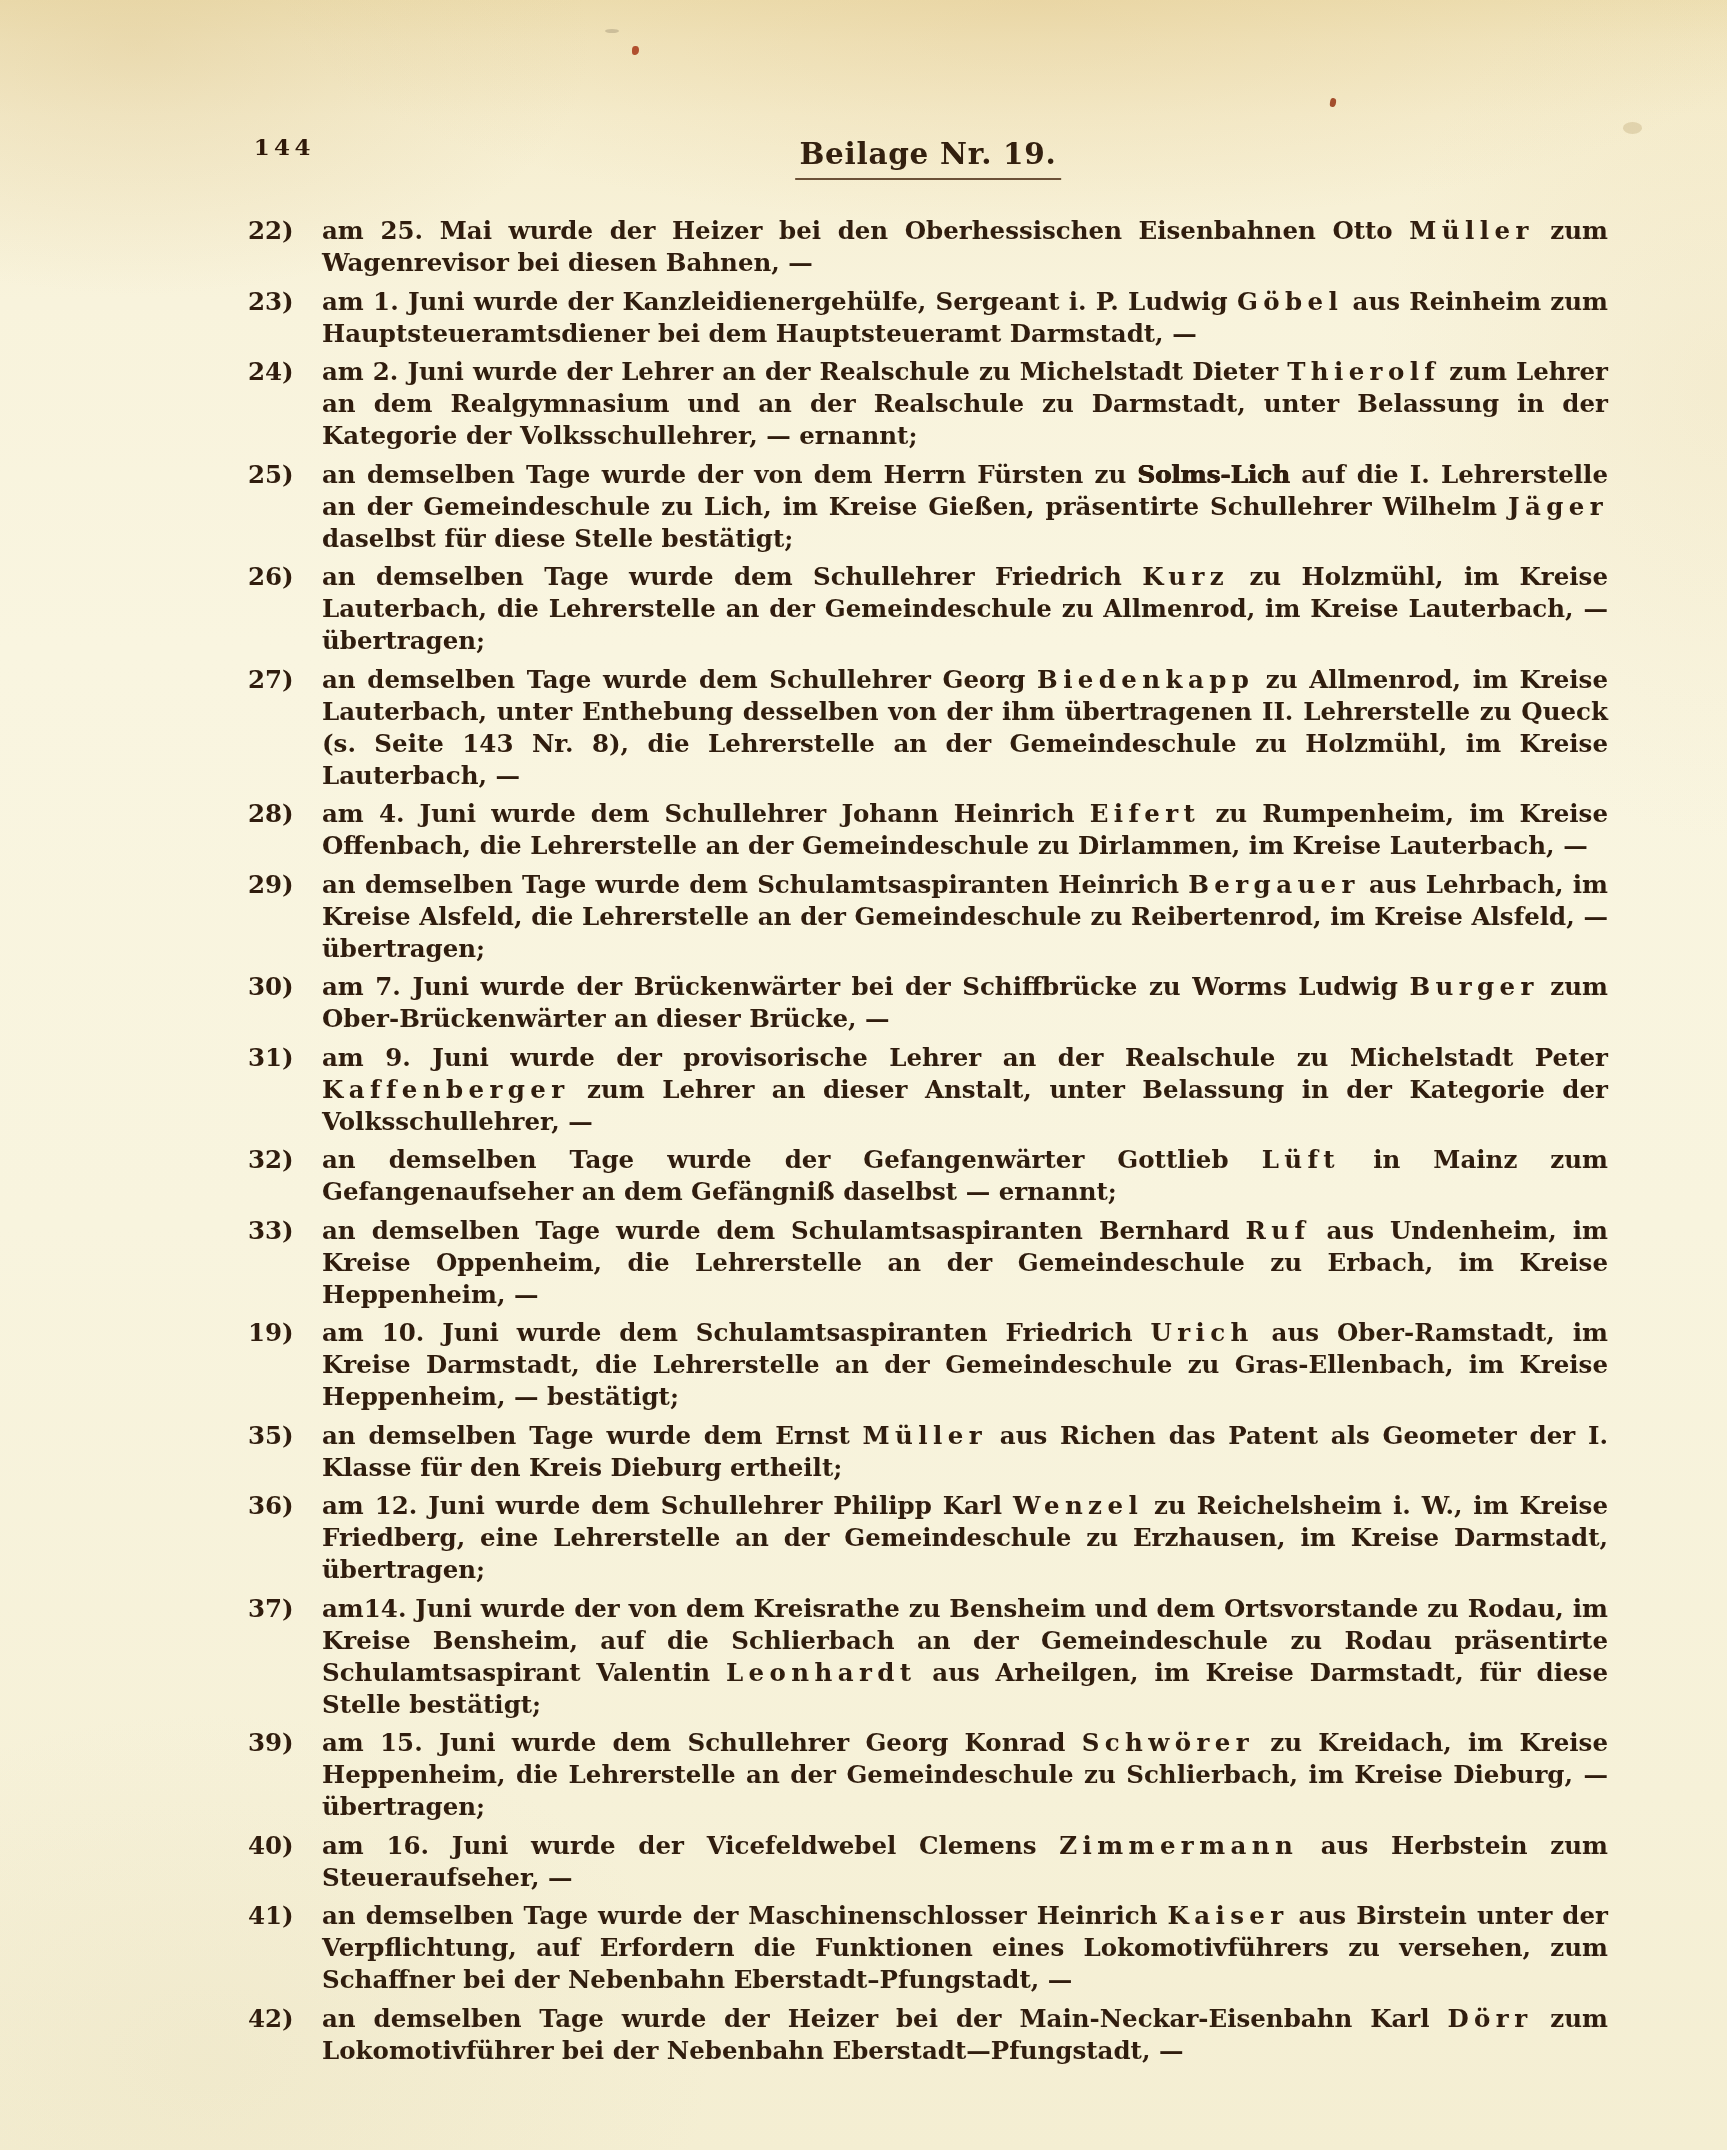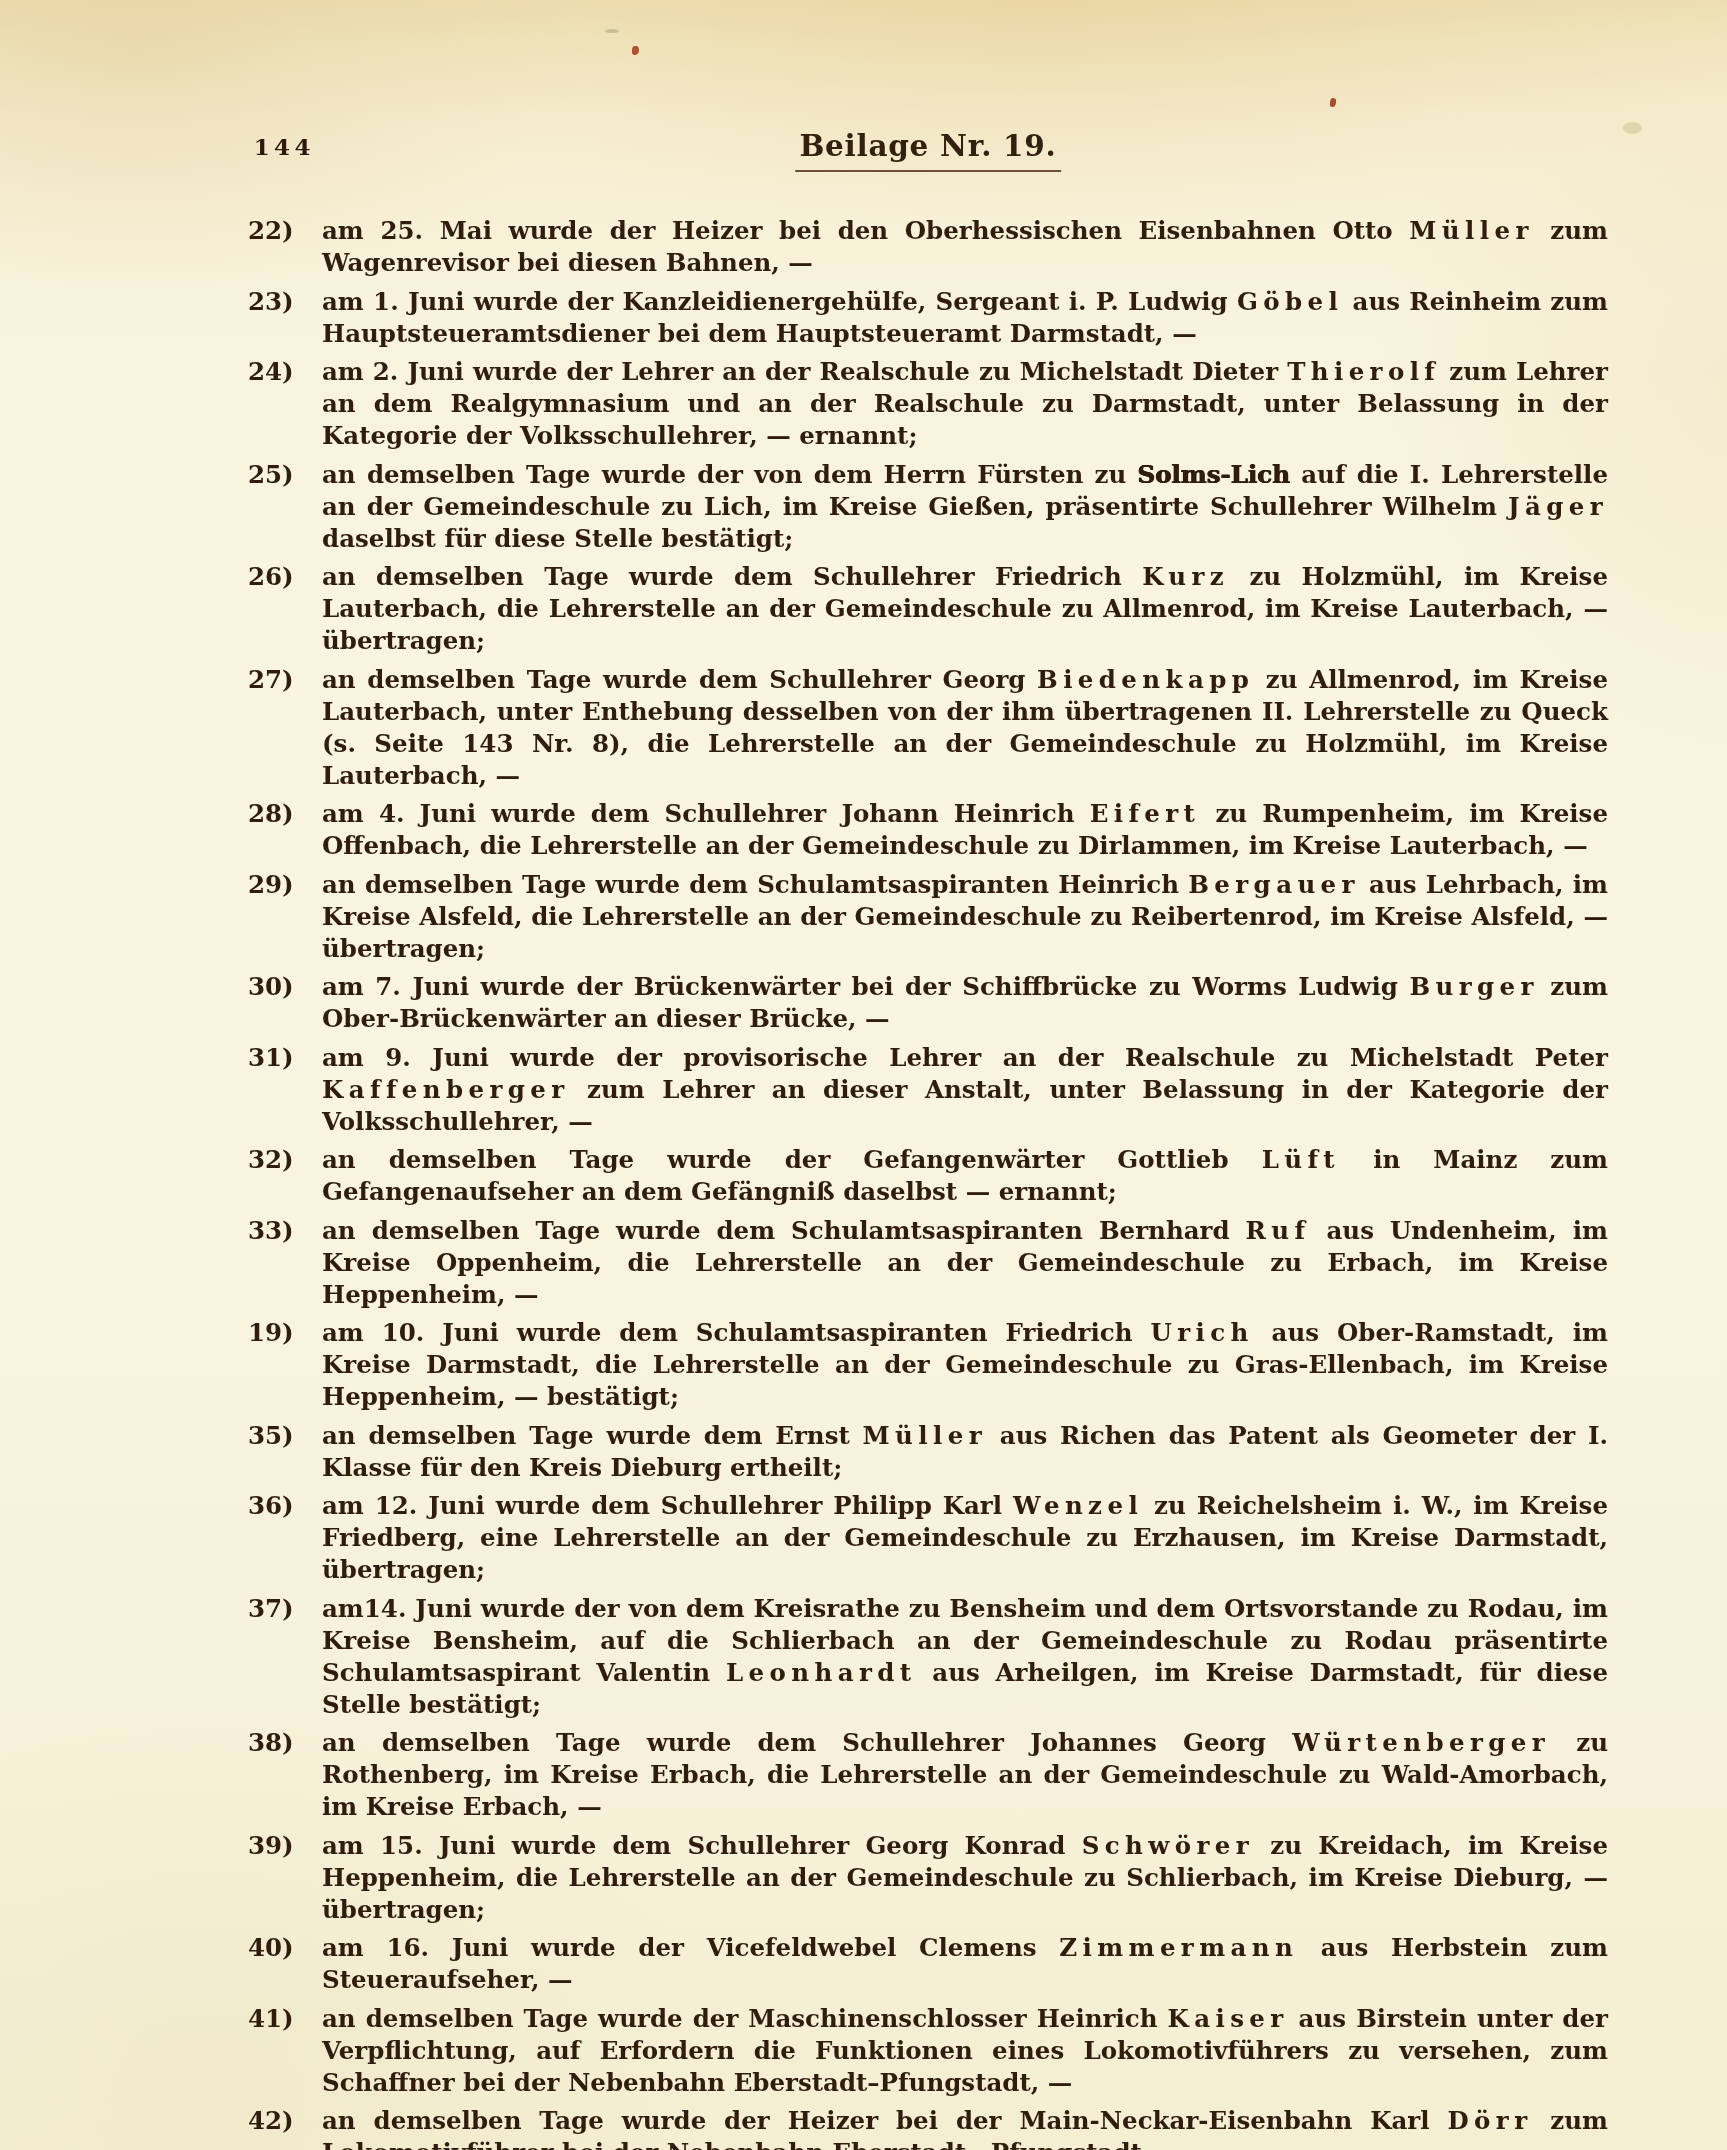--- a/index.html
+++ b/index.html
@@ -35,21 +35,21 @@
   .page-header{
     position:relative;
     height:63px;
   }
   .page-number{
     position:absolute;left:5.8px;top:11px;
     font-size:23px;font-weight:bold;letter-spacing:4.3px;
     color:#30190a;
   }
   .page-title{
-    position:absolute;left:50%;top:6px;transform:translateX(-50%);
+    position:absolute;left:50%;top:14px;transform:translateX(-50%);
     font-size:29.5px;font-weight:bold;letter-spacing:0.7px;
     color:#33200f;
     padding:0 4.3px 7.2px 4.3px;
     border-bottom:2.9px solid #6b5138;
     white-space:nowrap;
   }
   .appointments{
     margin-top:30px;
     font-size:24.5px;font-weight:bold;
     line-height:32px;
@@ -99,21 +99,20 @@
         <div class="item"><span class="num">28)</span><span><span>am 4. Juni wurde dem Schullehrer Johann Heinrich </span><span class="spaced">Eifert</span><span> zu Rumpenheim, im Kreise Offenbach, die Lehrerstelle an der Gemeindeschule zu Dirlammen, im Kreise Lauterbach, —</span></span></div>
         <div class="item"><span class="num">29)</span><span><span>an demselben Tage wurde dem Schulamtsaspiranten Heinrich </span><span class="spaced">Bergauer</span><span> aus Lehrbach, im Kreise Alsfeld, die Lehrerstelle an der Gemeindeschule zu Reibertenrod, im Kreise Alsfeld, — übertragen;</span></span></div>
         <div class="item"><span class="num">30)</span><span><span>am 7. Juni wurde der Brückenwärter bei der Schiffbrücke zu Worms Ludwig </span><span class="spaced">Burger</span><span> zum Ober-Brückenwärter an dieser Brücke, —</span></span></div>
         <div class="item"><span class="num">31)</span><span><span>am 9. Juni wurde der provisorische Lehrer an der Realschule zu Michelstadt Peter </span><span class="spaced">Kaffenberger</span><span> zum Lehrer an dieser Anstalt, unter Belassung in der Kategorie der Volksschullehrer, —</span></span></div>
         <div class="item"><span class="num">32)</span><span><span>an demselben Tage wurde der Gefangenwärter Gottlieb </span><span class="spaced">Lüft</span><span> in Mainz zum Gefangenaufseher an dem Gefängniß daselbst — ernannt;</span></span></div>
         <div class="item"><span class="num">33)</span><span><span>an demselben Tage wurde dem Schulamtsaspiranten Bernhard </span><span class="spaced">Ruf</span><span> aus Undenheim, im Kreise Oppenheim, die Lehrerstelle an der Gemeindeschule zu Erbach, im Kreise Heppenheim, —</span></span></div>
         <div class="item"><span class="num">19)</span><span><span>am 10. Juni wurde dem Schulamtsaspiranten Friedrich </span><span class="spaced">Urich</span><span> aus Ober-Ramstadt, im Kreise Darmstadt, die Lehrerstelle an der Gemeindeschule zu Gras-Ellenbach, im Kreise Heppenheim, — bestätigt;</span></span></div>
         <div class="item"><span class="num">35)</span><span><span>an demselben Tage wurde dem Ernst </span><span class="spaced">Müller</span><span> aus Richen das Patent als Geometer der I. Klasse für den Kreis Dieburg ertheilt;</span></span></div>
         <div class="item"><span class="num">36)</span><span><span>am 12. Juni wurde dem Schullehrer Philipp Karl </span><span class="spaced">Wenzel</span><span> zu Reichelsheim i. W., im Kreise Friedberg, eine Lehrerstelle an der Gemeindeschule zu Erzhausen, im Kreise Darmstadt, übertragen;</span></span></div>
         <div class="item"><span class="num">37)</span><span><span>am14. Juni wurde der von dem Kreisrathe zu Bensheim und dem Ortsvorstande zu Rodau, im Kreise Bensheim, auf die Schlierbach an der Gemeindeschule zu Rodau präsentirte Schulamtsaspirant Valentin </span><span class="spaced">Leonhardt</span><span> aus Arheilgen, im Kreise Darmstadt, für diese Stelle bestätigt;</span></span></div>
-        <div class="item"><span class="num">38)</span><span><span>an demselben Tage wurde dem Schullehrer Johannes Georg </span><span class="spaced">Würtenberger</span><span> zu Rothenberg, im Kreise Erbach, die Lehrerstelle an der Gemeindeschule zu Wald-Amorbach, im Kreise Erbach, —</span></span></div>
         <div class="item"><span class="num">39)</span><span><span>am 15. Juni wurde dem Schullehrer Georg Konrad </span><span class="spaced">Schwörer</span><span> zu Kreidach, im Kreise Heppenheim, die Lehrerstelle an der Gemeindeschule zu Schlierbach, im Kreise Dieburg, — übertragen;</span></span></div>
         <div class="item"><span class="num">40)</span><span><span>am 16. Juni wurde der Vicefeldwebel Clemens </span><span class="spaced">Zimmermann</span><span> aus Herbstein zum Steueraufseher, —</span></span></div>
         <div class="item"><span class="num">41)</span><span><span>an demselben Tage wurde der Maschinenschlosser Heinrich </span><span class="spaced">Kaiser</span><span> aus Birstein unter der Verpflichtung, auf Erfordern die Funktionen eines Lokomotivführers zu versehen, zum Schaffner bei der Nebenbahn Eberstadt–Pfungstadt, —</span></span></div>
         <div class="item"><span class="num">42)</span><span><span>an demselben Tage wurde der Heizer bei der Main-Neckar-Eisenbahn Karl </span><span class="spaced">Dörr</span><span> zum Lokomotivführer bei der Nebenbahn Eberstadt—Pfungstadt, —</span></span></div>
       </main>
 
   </div>
 </div>
 
 

